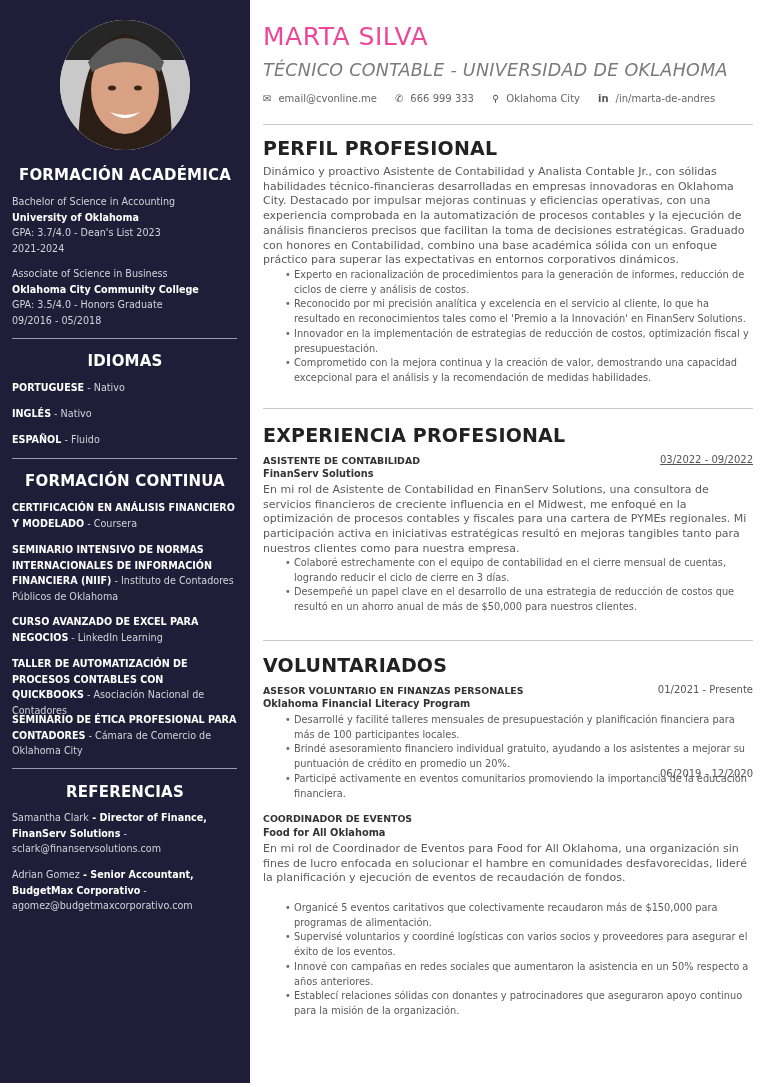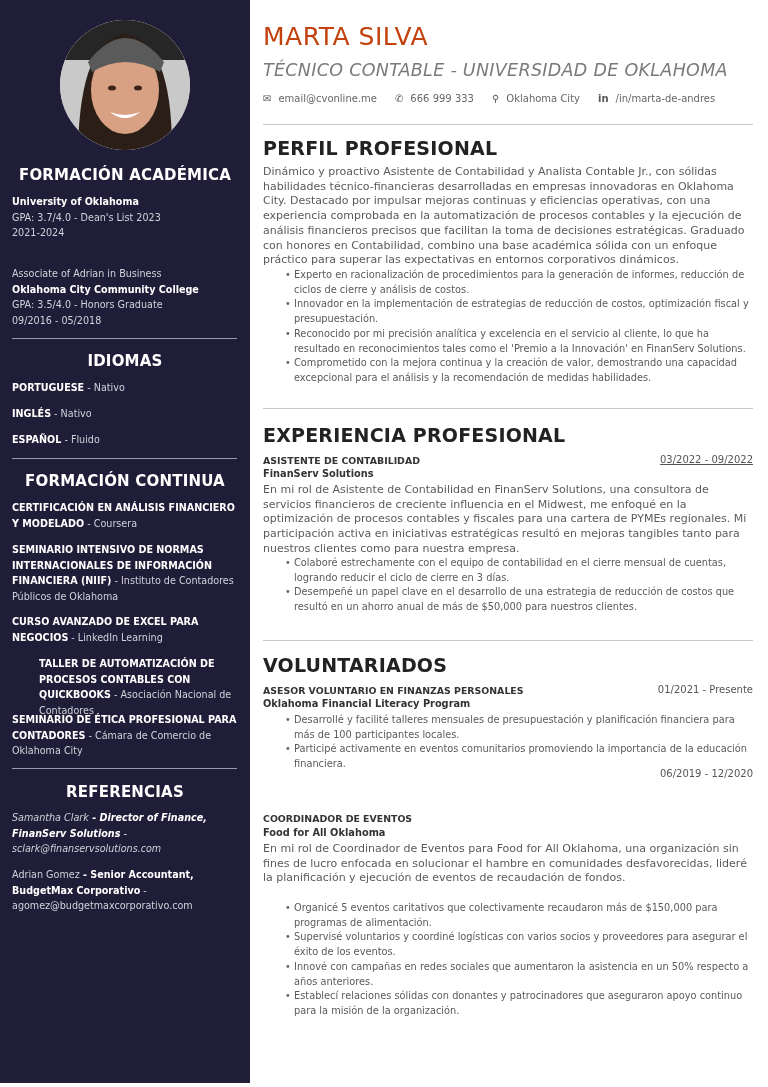--- a/index.html
+++ b/index.html
@@ -7,21 +7,21 @@
   body { font-family: "DejaVu Sans", "Liberation Sans", sans-serif; position: relative; }
   .page { position: absolute; left: 0; top: 0; width: 768px; height: 1087px; background: #fff; }
   .sidebar { position: absolute; left: 0; top: 0; width: 250px; height: 1083px; background: #1f1d37; color: #d8d8e0; padding: 0 13px; }
   .photo { position: absolute; left: 60px; top: 20px; width: 130px; height: 130px; border-radius: 50%; overflow: hidden; background: #c8c8c8; }
   .side-title { color: #ffffff; font-weight: bold; text-align: center; font-size: 15px; letter-spacing: 0.2px; }
   .side-text { font-size: 9.6px; line-height: 15.5px; color: #d2d2dc; }
   .side-text b { color: #ffffff; font-weight: bold; }
   .side-hr { position: absolute; left: 12px; width: 225px; height: 1px; background: #9a99ad; }
   .abs { position: absolute; }
   .main { position: absolute; left: 263px; top: 0; width: 490px; color: #555; }
-  .name { position: absolute; top: 22px; font-size: 25px; color: #c2410c; letter-spacing: 0.5px; }
+  .name { position: absolute; top: 22px; font-size: 25px; color: #ec4899; letter-spacing: 0.5px; }
   .subtitle { position: absolute; top: 60px; font-size: 17.5px; color: #7a7a7a; font-style: italic; letter-spacing: 0.3px; }
   .contacts { position: absolute; top: 93px; font-size: 10px; color: #666; display: flex; align-items: center; white-space: nowrap; }
   .contacts .ci { display: inline-flex; align-items: center; margin-right: 18px; }
   .contacts .ic { margin-right: 7px; color: #555; font-size: 10px; font-weight: bold; }
   .hr { position: absolute; left: 0; width: 490px; height: 1px; background: #c8c8c8; }
   .sec-title { position: absolute; font-size: 19px; font-weight: bold; color: #222; letter-spacing: 0.2px; }
   .para { position: absolute; font-size: 11px; line-height: 14.7px; color: #5a5a5a; width: 490px; }
   .bullets { position: absolute; left: 22px; width: 468px; font-size: 9.8px; line-height: 14.7px; color: #5a5a5a; list-style: none; }
   .bullets li { position: relative; padding-left: 9px; }
   .bullets li::before { content: "•"; position: absolute; left: 0; top: 0; color: #666; }
@@ -43,48 +43,49 @@
         <ellipse cx="65" cy="70" rx="34" ry="44" fill="#d9a184"></ellipse>
         <path d="M28 42 Q65 -6 104 42 L100 52 Q65 32 32 52 Z" fill="#5a5a5a"></path>
         <path d="M50 92 Q65 104 80 92 Q65 98 50 92 Z" fill="#fff"></path>
         <ellipse cx="52" cy="68" rx="4" ry="2.5" fill="#3a2418"></ellipse>
         <ellipse cx="78" cy="68" rx="4" ry="2.5" fill="#3a2418"></ellipse>
       </svg>
     </div>
 
     <div class="side-title abs" style="left:0;width:250px;top:166px;">FORMACIÓN ACADÉMICA</div>
     <div class="side-text abs" style="left:12px;top:194px;width:226px;">
+      <div>Bachelor of Science in Accounting</div>
       <div><b>University of Oklahoma</b></div>
       <div>GPA: 3.7/4.0 - Dean's List 2023</div>
       <div>2021-2024</div>
     </div>
     <div class="side-text abs" style="left:12px;top:266px;width:226px;">
-      <div>Associate of Adrian in Business</div>
+      <div>Associate of Science in Business</div>
       <div><b>Oklahoma City Community College</b></div>
       <div>GPA: 3.5/4.0 - Honors Graduate</div>
       <div>09/2016 - 05/2018</div>
     </div>
     <div class="side-hr" style="top:338px;"></div>
 
     <div class="side-title abs" style="left:0;width:250px;top:352px;">IDIOMAS</div>
     <div class="side-text abs" style="left:12px;top:380px;"><b>PORTUGUESE</b><span> - Nativo</span></div>
     <div class="side-text abs" style="left:12px;top:406px;"><b>INGLÉS</b><span> - Nativo</span></div>
     <div class="side-text abs" style="left:12px;top:432px;"><b>ESPAÑOL</b><span> - Fluido</span></div>
     <div class="side-hr" style="top:458px;"></div>
 
     <div class="side-title abs" style="left:0;width:250px;top:472px;">FORMACIÓN CONTINUA</div>
     <div class="side-text abs" style="left:12px;top:500px;width:226px;"><b>CERTIFICACIÓN EN ANÁLISIS FINANCIERO Y MODELADO</b><span> - Coursera</span></div>
     <div class="side-text abs" style="left:12px;top:542px;width:226px;"><b>SEMINARIO INTENSIVO DE NORMAS INTERNACIONALES DE INFORMACIÓN FINANCIERA (NIIF)</b><span> - Instituto de Contadores Públicos de Oklahoma</span></div>
     <div class="side-text abs" style="left:12px;top:614px;width:226px;"><b>CURSO AVANZADO DE EXCEL PARA NEGOCIOS</b><span> - LinkedIn Learning</span></div>
-    <div class="side-text abs" style="left:12px;top:656px;width:226px;margin-left:27px;"><b>TALLER DE AUTOMATIZACIÓN DE PROCESOS CONTABLES CON QUICKBOOKS</b><span> - Asociación Nacional de Contadores</span></div>
+    <div class="side-text abs" style="left:12px;top:656px;width:226px;"><b>TALLER DE AUTOMATIZACIÓN DE PROCESOS CONTABLES CON QUICKBOOKS</b><span> - Asociación Nacional de Contadores</span></div>
     <div class="side-text abs" style="left:12px;top:712px;width:226px;"><b>SEMINARIO DE ÉTICA PROFESIONAL PARA CONTADORES</b><span> - Cámara de Comercio de Oklahoma City</span></div>
     <div class="side-hr" style="top:768px;"></div>
 
     <div class="side-title abs" style="left:0;width:250px;top:783px;">REFERENCIAS</div>
-    <div class="side-text abs" style="left:12px;top:810px;width:226px;font-style:italic;"><span>Samantha Clark</span><b> - Director of Finance, FinanServ Solutions</b><span> - sclark@finanservsolutions.com</span></div>
+    <div class="side-text abs" style="left:12px;top:810px;width:226px;"><span>Samantha Clark</span><b> - Director of Finance, FinanServ Solutions</b><span> - sclark@finanservsolutions.com</span></div>
     <div class="side-text abs" style="left:12px;top:867px;width:226px;"><span>Adrian Gomez</span><b> - Senior Accountant, BudgetMax Corporativo</b><span> - agomez@budgetmaxcorporativo.com</span></div>
   </div>
 
   <div class="main">
     <div class="name">MARTA SILVA</div>
     <div class="subtitle">TÉCNICO CONTABLE - UNIVERSIDAD DE OKLAHOMA</div>
     <div class="contacts">
       <span class="ci">
           <span class="ic">✉</span>
           <span>email@cvonline.me</span>
@@ -101,22 +102,22 @@
           <span class="ic">in</span>
           <span>/in/marta-de-andres</span>
         </span>
     </div>
     <div class="hr" style="top:124px;"></div>
 
     <div class="sec-title" style="top:137px;">PERFIL PROFESIONAL</div>
     <div class="para" style="top:165px;">Dinámico y proactivo Asistente de Contabilidad y Analista Contable Jr., con sólidas habilidades técnico-financieras desarrolladas en empresas innovadoras en Oklahoma City. Destacado por impulsar mejoras continuas y eficiencias operativas, con una experiencia comprobada en la automatización de procesos contables y la ejecución de análisis financieros precisos que facilitan la toma de decisiones estratégicas. Graduado con honores en Contabilidad, combino una base académica sólida con un enfoque práctico para superar las expectativas en entornos corporativos dinámicos.</div>
     <ul class="bullets" style="top:268px;">
       <li>Experto en racionalización de procedimientos para la generación de informes, reducción de ciclos de cierre y análisis de costos.</li>
+      <li>Reconocido por mi precisión analítica y excelencia en el servicio al cliente, lo que ha resultado en reconocimientos tales como el 'Premio a la Innovación' en FinanServ Solutions.</li>
       <li>Innovador en la implementación de estrategias de reducción de costos, optimización fiscal y presupuestación.</li>
-      <li>Reconocido por mi precisión analítica y excelencia en el servicio al cliente, lo que ha resultado en reconocimientos tales como el 'Premio a la Innovación' en FinanServ Solutions.</li>
       <li>Comprometido con la mejora continua y la creación de valor, demostrando una capacidad excepcional para el análisis y la recomendación de medidas habilidades.</li>
     </ul>
     <div class="hr" style="top:408px;"></div>
 
     <div class="sec-title" style="top:424px;">EXPERIENCIA PROFESIONAL</div>
     <div class="job-title" style="top:455px;">ASISTENTE DE CONTABILIDAD</div>
     <div class="job-date" style="top:454px;text-decoration:underline;">03/2022 - 09/2022</div>
     <div class="job-org" style="top:468px;">FinanServ Solutions</div>
     <div class="para" style="top:483px;">En mi rol de Asistente de Contabilidad en FinanServ Solutions, una consultora de servicios financieros de creciente influencia en el Midwest, me enfoqué en la optimización de procesos contables y fiscales para una cartera de PYMEs regionales. Mi participación activa en iniciativas estratégicas resultó en mejoras tangibles tanto para nuestros clientes como para nuestra empresa.</div>
     <ul class="bullets" style="top:556px;">
@@ -124,20 +125,21 @@
       <li>Desempeñé un papel clave en el desarrollo de una estrategia de reducción de costos que resultó en un ahorro anual de más de $50,000 para nuestros clientes.</li>
     </ul>
     <div class="hr" style="top:640px;"></div>
 
     <div class="sec-title" style="top:654px;">VOLUNTARIADOS</div>
     <div class="job-title" style="top:685px;">ASESOR VOLUNTARIO EN FINANZAS PERSONALES</div>
     <div class="job-date" style="top:684px;">01/2021 - Presente</div>
     <div class="job-org" style="top:698px;">Oklahoma Financial Literacy Program</div>
     <ul class="bullets" style="top:713px;">
       <li>Desarrollé y facilité talleres mensuales de presupuestación y planificación financiera para más de 100 participantes locales.</li>
+      <li>Brindé asesoramiento financiero individual gratuito, ayudando a los asistentes a mejorar su puntuación de crédito en promedio un 20%.</li>
       <li>Participé activamente en eventos comunitarios promoviendo la importancia de la educación financiera.</li>
     </ul>
 
     <div class="job-title" style="top:813px;">COORDINADOR DE EVENTOS</div>
     <div class="job-date" style="top:768px;">06/2019 - 12/2020</div>
     <div class="job-org" style="top:827px;">Food for All Oklahoma</div>
     <div class="para" style="top:842px;">En mi rol de Coordinador de Eventos para Food for All Oklahoma, una organización sin fines de lucro enfocada en solucionar el hambre en comunidades desfavorecidas, lideré la planificación y ejecución de eventos de recaudación de fondos.</div>
     <ul class="bullets" style="top:901px;">
       <li>Organicé 5 eventos caritativos que colectivamente recaudaron más de $150,000 para programas de alimentación.</li>
       <li>Supervisé voluntarios y coordiné logísticas con varios socios y proveedores para asegurar el éxito de los eventos.</li>

